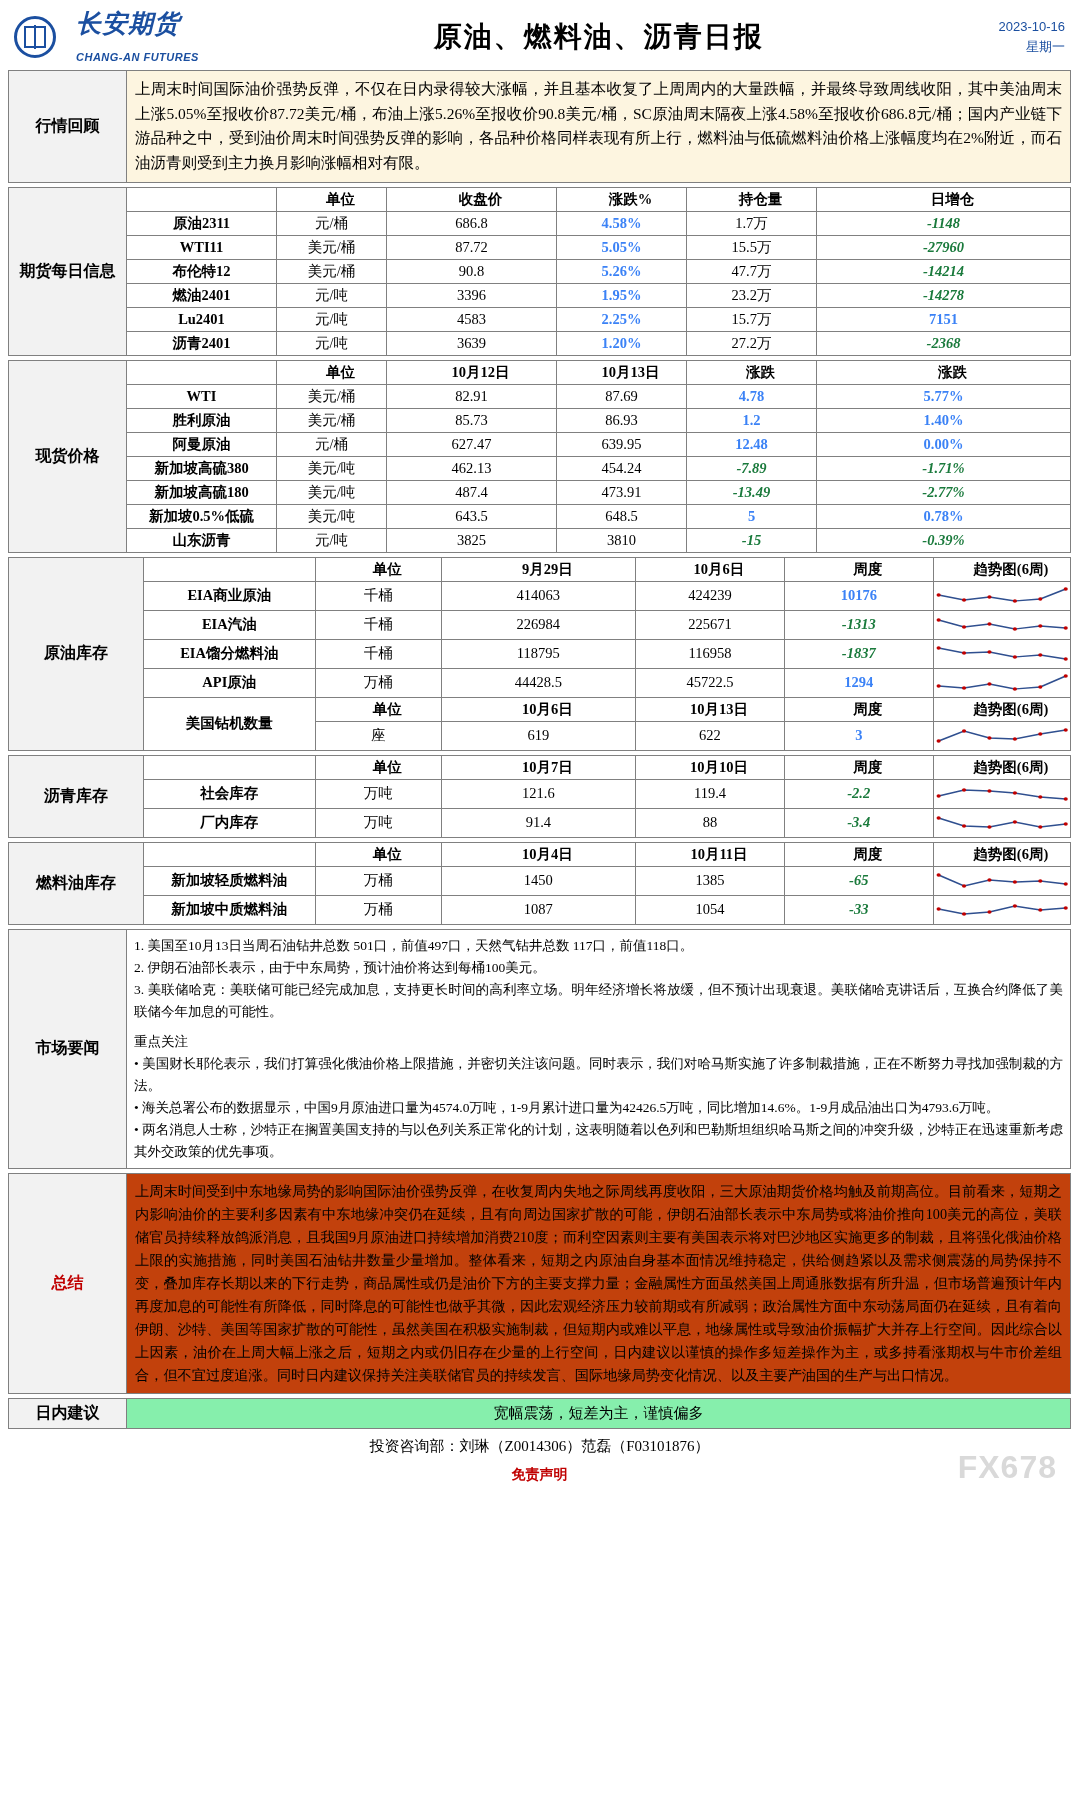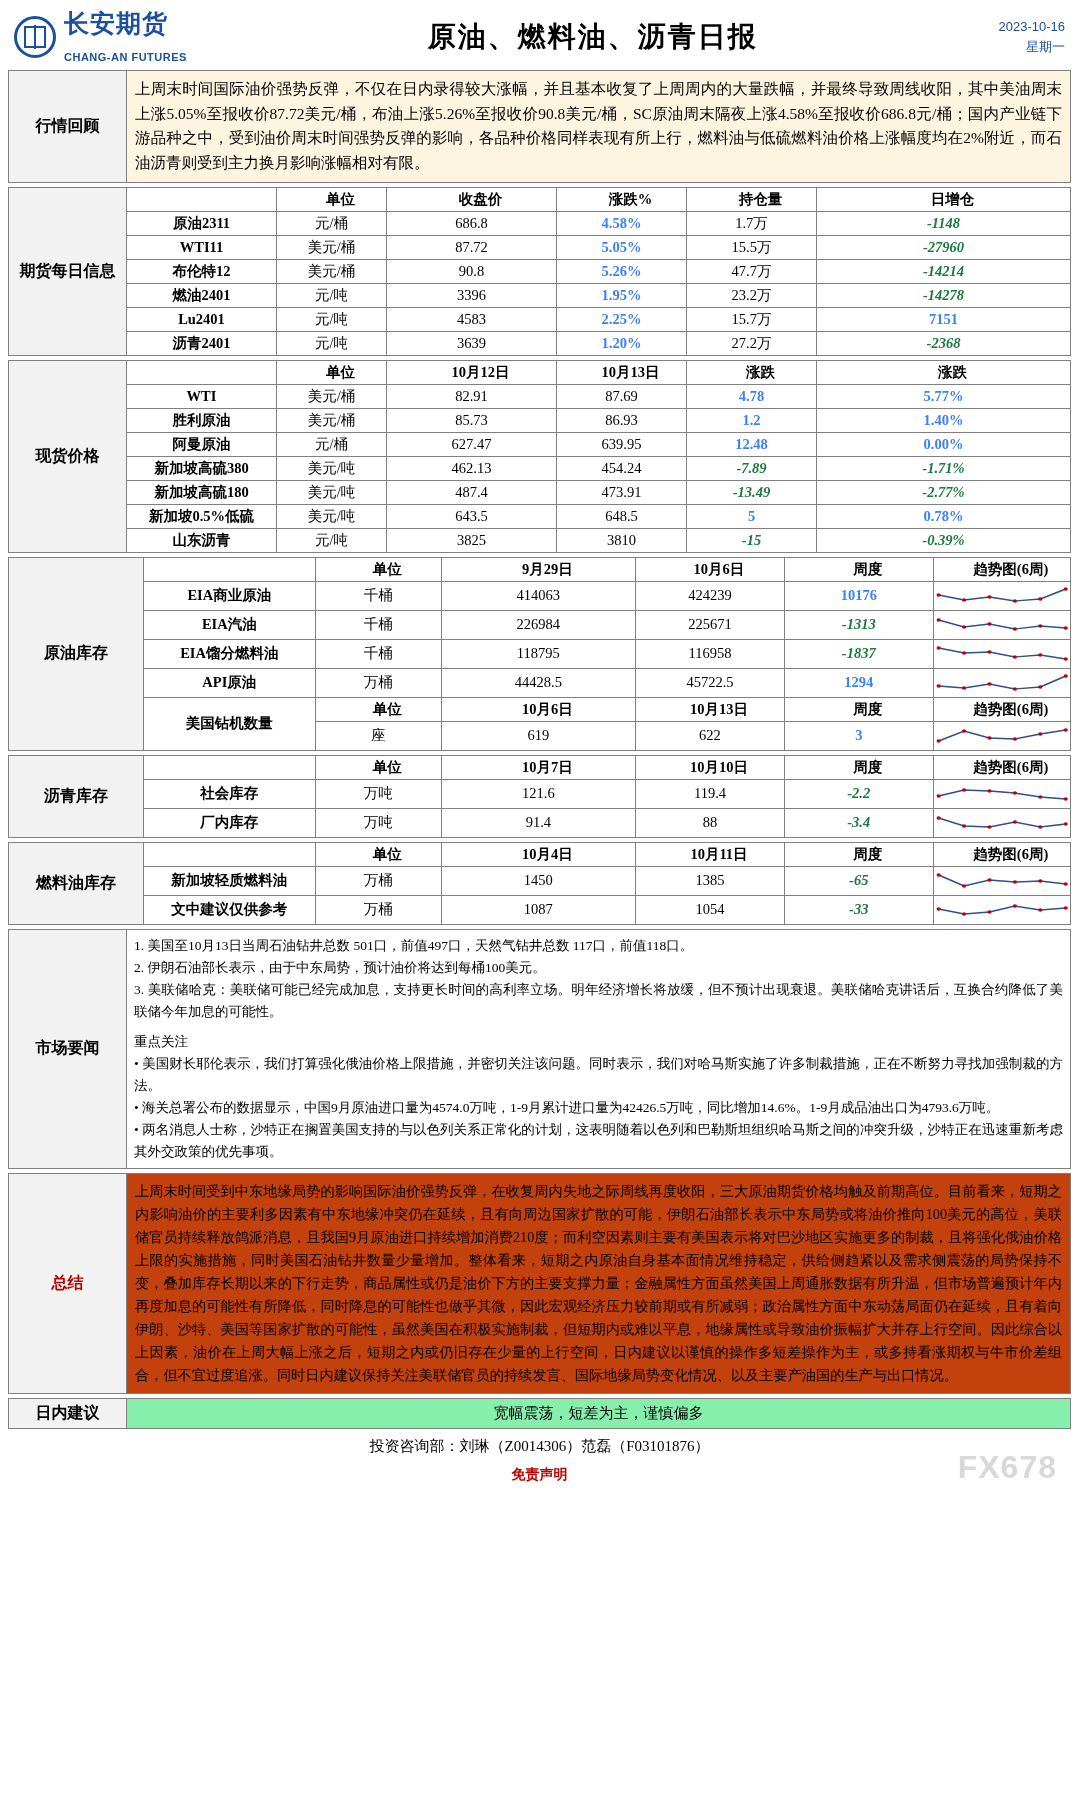--- a/index.html
+++ b/index.html
@@ -7,21 +7,21 @@
   body {
     width:1079px;
     background:#ffffff;
     font-family:"Liberation Serif", serif;
     color:#000;
   }
   .page { width:1079px; padding:6px 8px 8px 8px; }
 
   
   .header { display:flex; align-items:center; justify-content:space-between; padding:4px 6px 6px 6px; }
-  .brand { display:flex; align-items:center; gap:8px; }
+  .brand { display:flex; align-items:center; gap:20px;font-style:italic; }
   .logo-mark {
     width:42px; height:42px; border-radius:50%;
     border:3px solid #1b4fa0; position:relative; flex:none;
     background:#fff;
   }
   .logo-mark:before {
     content:""; position:absolute; left:7px; top:7px; right:7px; bottom:7px;
     border:2px solid #1b4fa0;
   }
   .logo-mark:after {
@@ -430,21 +430,21 @@
               <circle cx="4.0" cy="8.0" r="1.8" fill="#c00000"></circle>
               <circle cx="26.0" cy="19.0" r="1.8" fill="#c00000"></circle>
               <circle cx="48.0" cy="13.0" r="1.8" fill="#c00000"></circle>
               <circle cx="70.0" cy="15.0" r="1.8" fill="#c00000"></circle>
               <circle cx="92.0" cy="14.0" r="1.8" fill="#c00000"></circle>
               <circle cx="114.0" cy="17.0" r="1.8" fill="#c00000"></circle>
             </svg>
           </td>
     </tr>
     <tr>
-      <td class="name">文中建议仅供参考</td>
+      <td class="name">新加坡中质燃料油</td>
       <td class="c">万桶</td>
       <td class="c">1087</td>
       <td class="c">1054</td>
       <td class="c green">-33</td>
       <td class="spark">
             <svg viewBox="0 0 118 28" preserveAspectRatio="none">
               <path d="M4.0 13.0 L26.0 18.0 L48.0 16.0 L70.0 10.0 L92.0 14.0 L114.0 12.0" fill="none" stroke="#2f4f8f" stroke-width="1.4"></path>
               <circle cx="4.0" cy="13.0" r="1.8" fill="#c00000"></circle>
               <circle cx="26.0" cy="18.0" r="1.8" fill="#c00000"></circle>
               <circle cx="48.0" cy="16.0" r="1.8" fill="#c00000"></circle>

